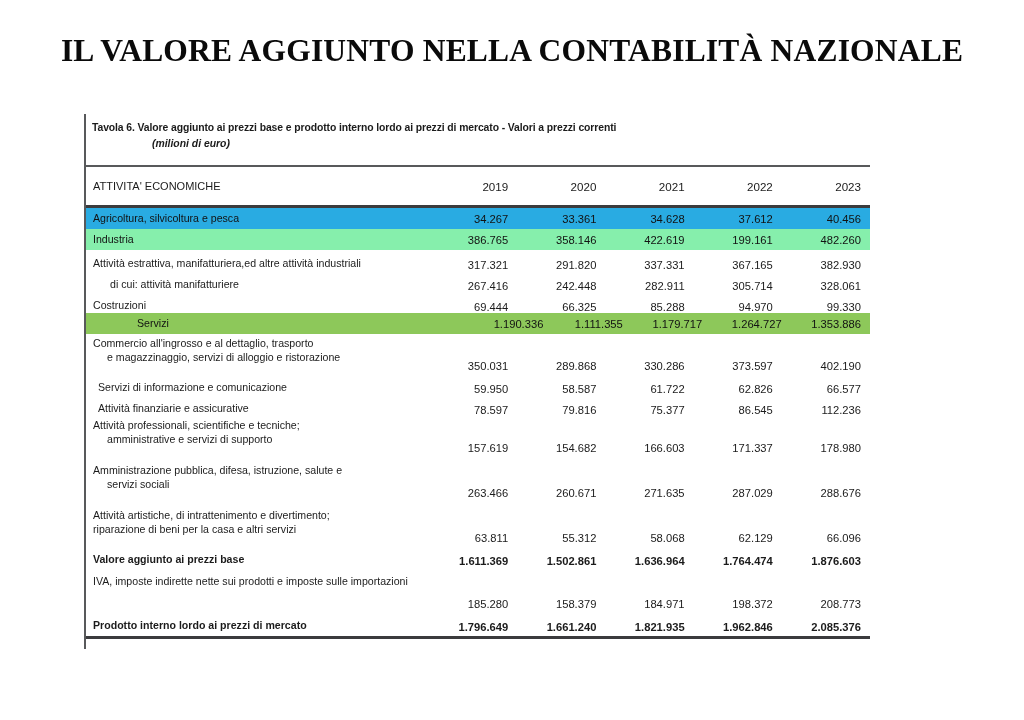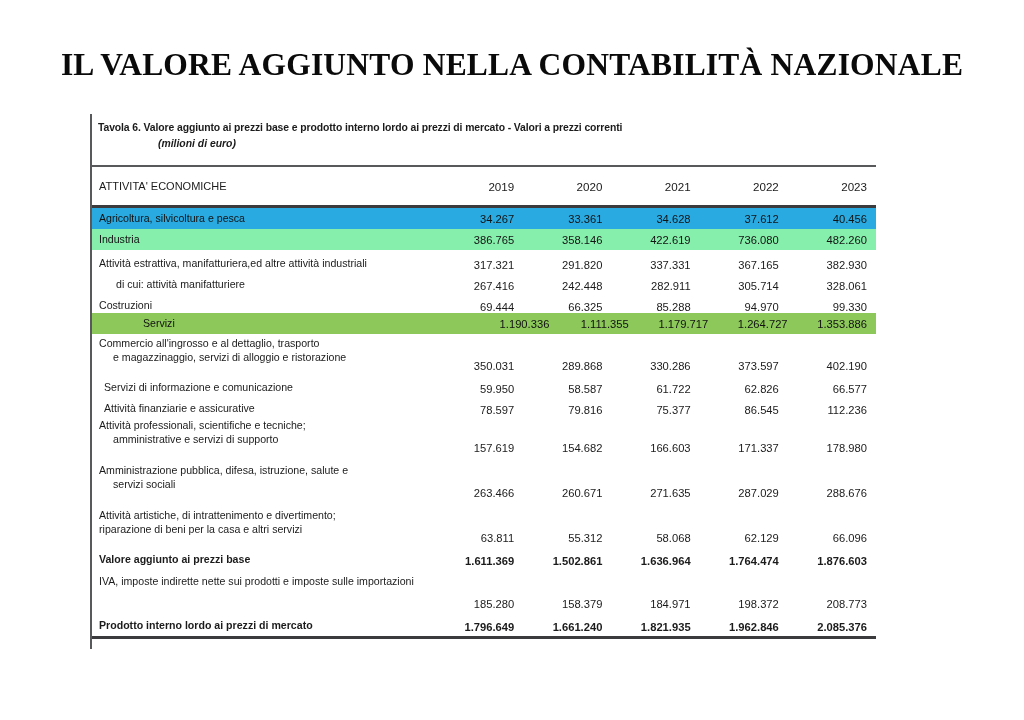--- a/index.html
+++ b/index.html
@@ -12,35 +12,35 @@
     background: #ffffff;
     font-family: "Liberation Sans", sans-serif;
     overflow: hidden;
     position: relative;
   }
 
   
   .slide-title {
     position: absolute;
     left: 0;
-    top: 47px;
+    top: 33px;
     width: 1024px;
     text-align: center;
     font-family: "Liberation Serif", serif;
     font-weight: bold;
     font-size: 31.5px;
     letter-spacing: 0.2px;
     color: #0a0a0a;
     white-space: nowrap;
   }
 
   
   .table-block {
     position: absolute;
-    left: 90px;
+    left: 84px;
     top: 114px;
     width: 786px;
   }
   
   .left-rule {
     position: absolute;
     left: 0;
     top: 0;
     bottom: 0;
     width: 2px;
@@ -119,21 +119,21 @@
 
   
   .band-blue   { background: #29abe2; }
   .band-orange { background: #86efac; }
   .band-green  { background: #8dc85a; padding-left: 44px; }
   .band-blue .label, .band-blue .num,
   .band-orange .label, .band-orange .num,
   .band-green .label, .band-green .num {
     color: #121212;
   }
-  .band-blue, .band-orange, .band-green { height: 21px; align-items: center; justify-content: flex-end; }
+  .band-blue, .band-orange, .band-green { height: 21px; align-items: center; }
 
   .bold .label, .bold .num { font-weight: bold; }
 
   
   .row.tall { min-height: 40px; }
   .row.tall .label { align-self: flex-start; padding-top: 3px; }
   .row.tall .num { padding-bottom: 2px; }
 
   .row.spaced { margin-top: 5px; }
 
@@ -187,21 +187,21 @@
     <div class="num">34.628</div>
     <div class="num">37.612</div>
     <div class="num last">40.456</div>
   </div>
 
   <div class="row band-orange">
     <div class="label">Industria</div>
     <div class="num">386.765</div>
     <div class="num">358.146</div>
     <div class="num">422.619</div>
-    <div class="num">736.080</div>
+    <div class="num">199.161</div>
     <div class="num last">482.260</div>
   </div>
 
   <div class="row">
     <div class="label">Attività estrattiva, manifatturiera,ed altre attività industriali</div>
     <div class="num">317.321</div>
     <div class="num">291.820</div>
     <div class="num">337.331</div>
     <div class="num">367.165</div>
     <div class="num last">382.930</div>

